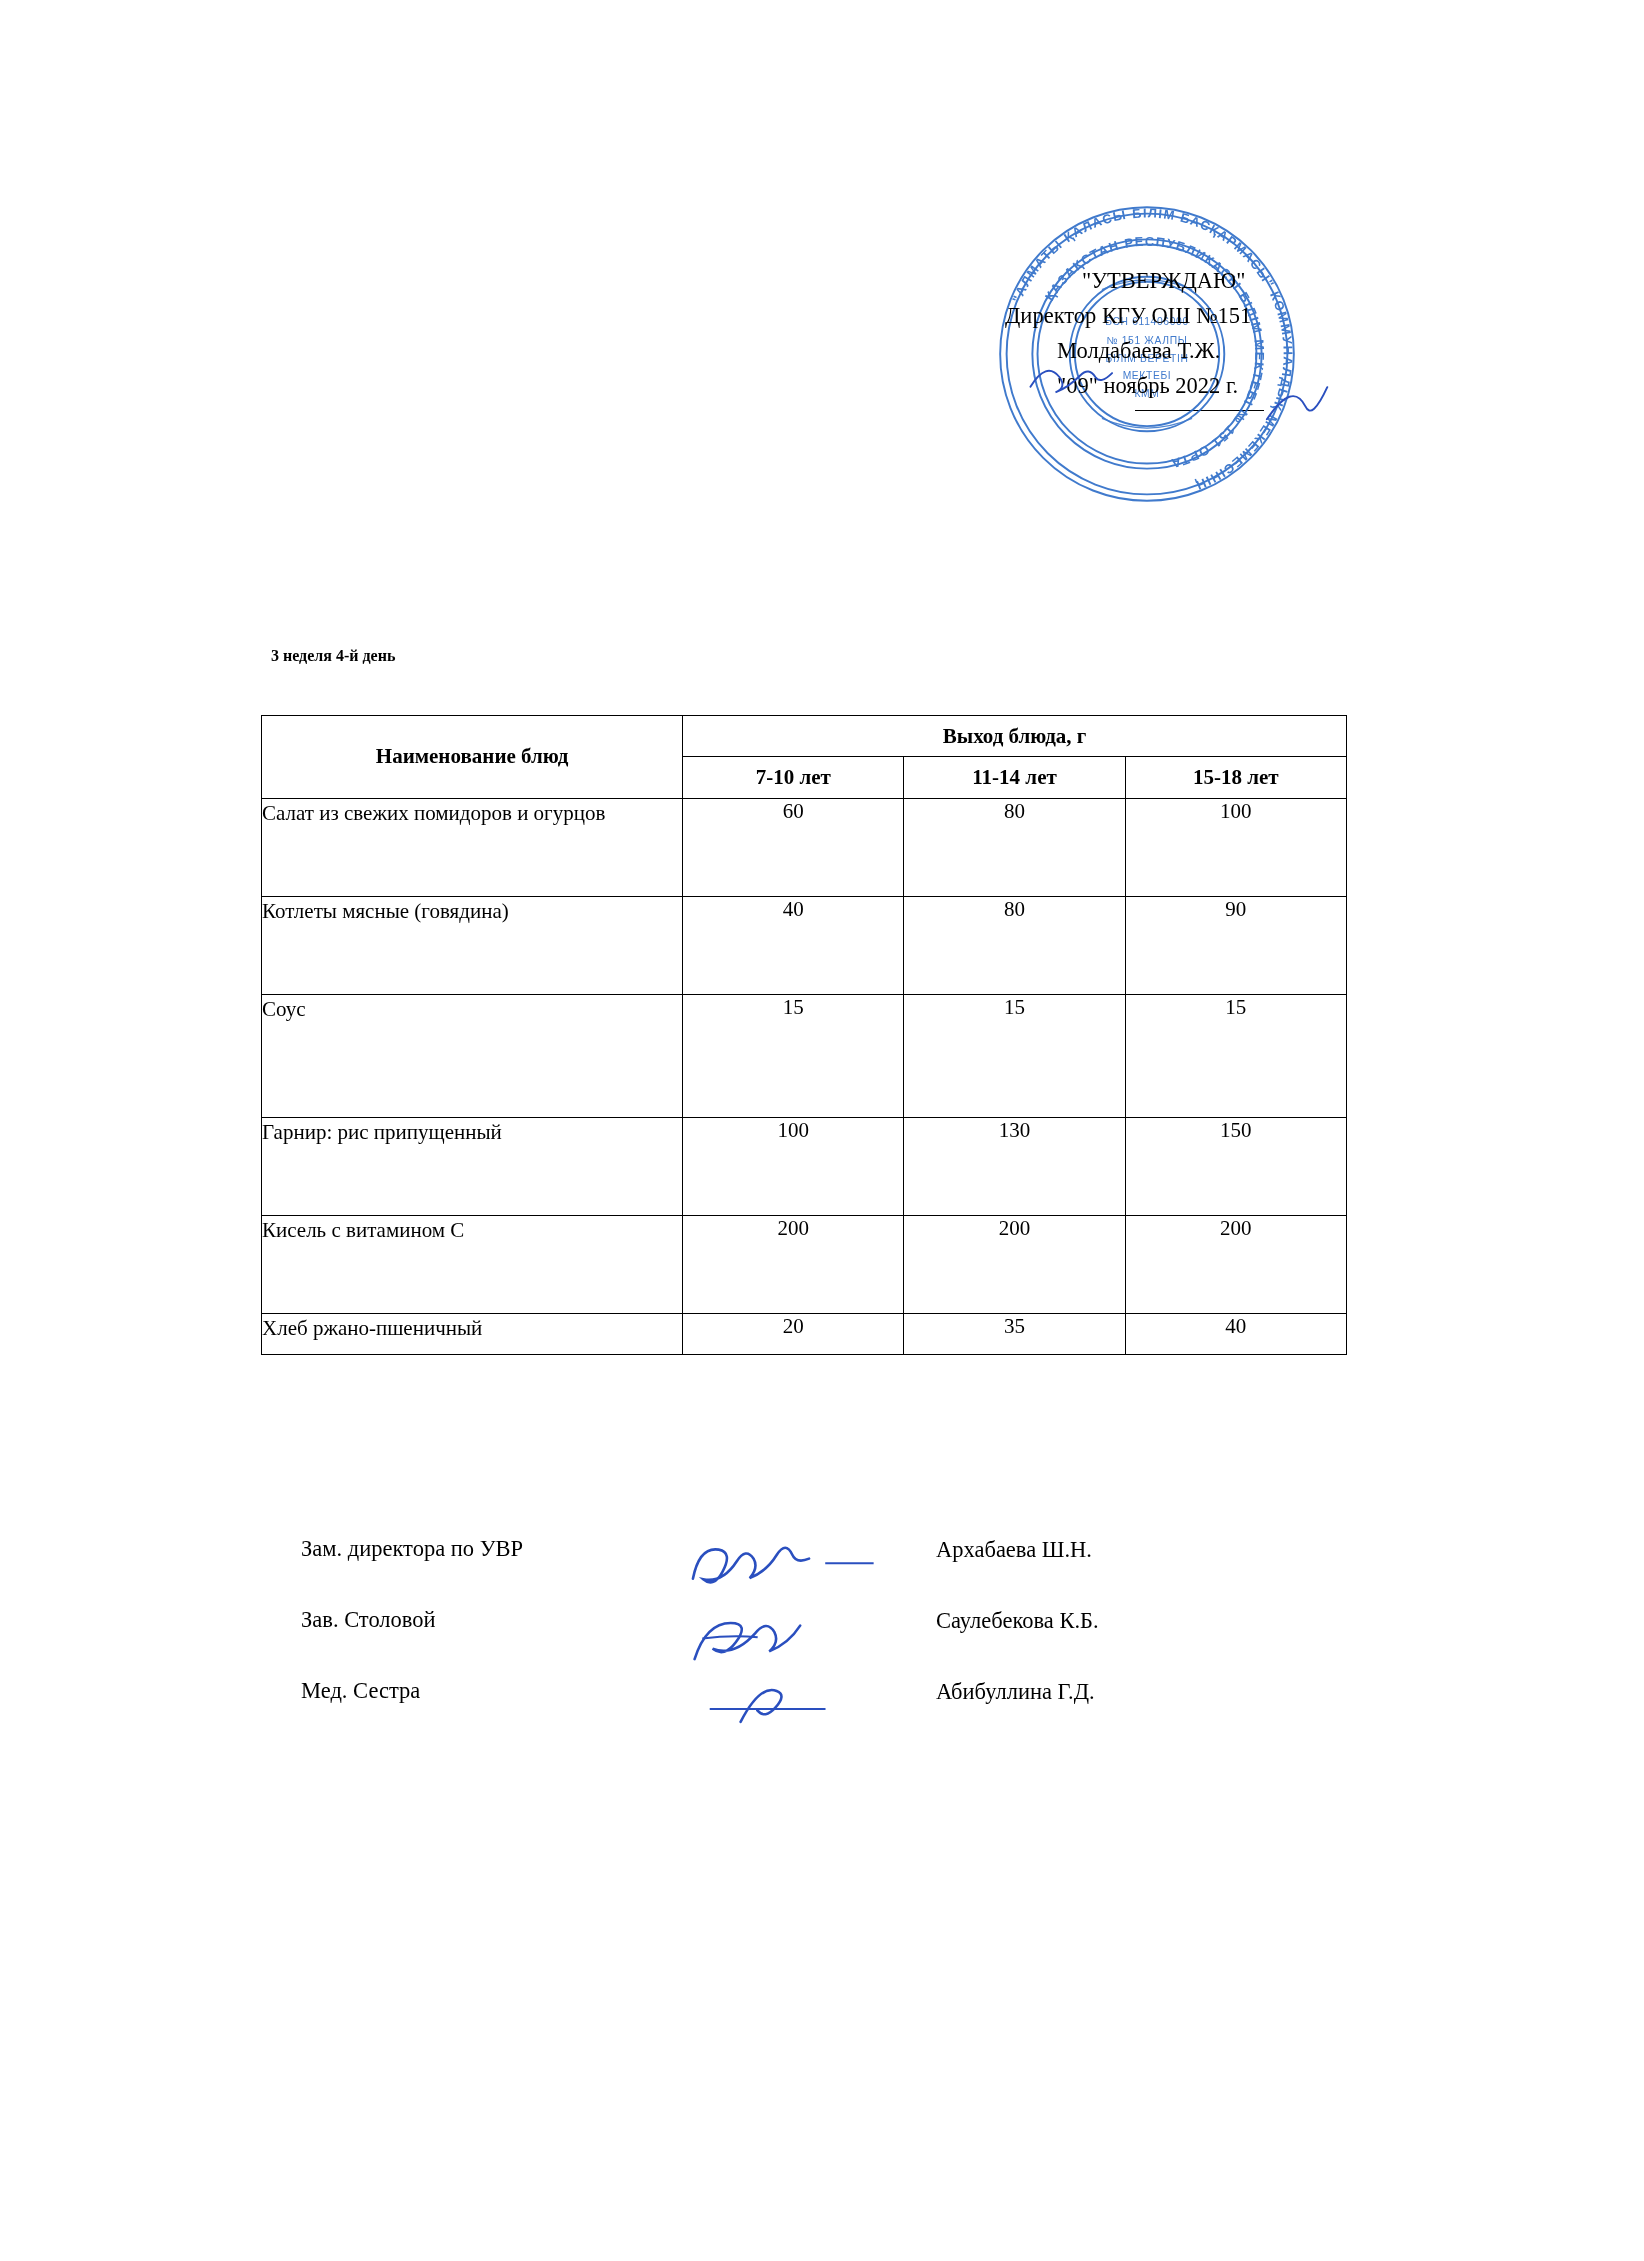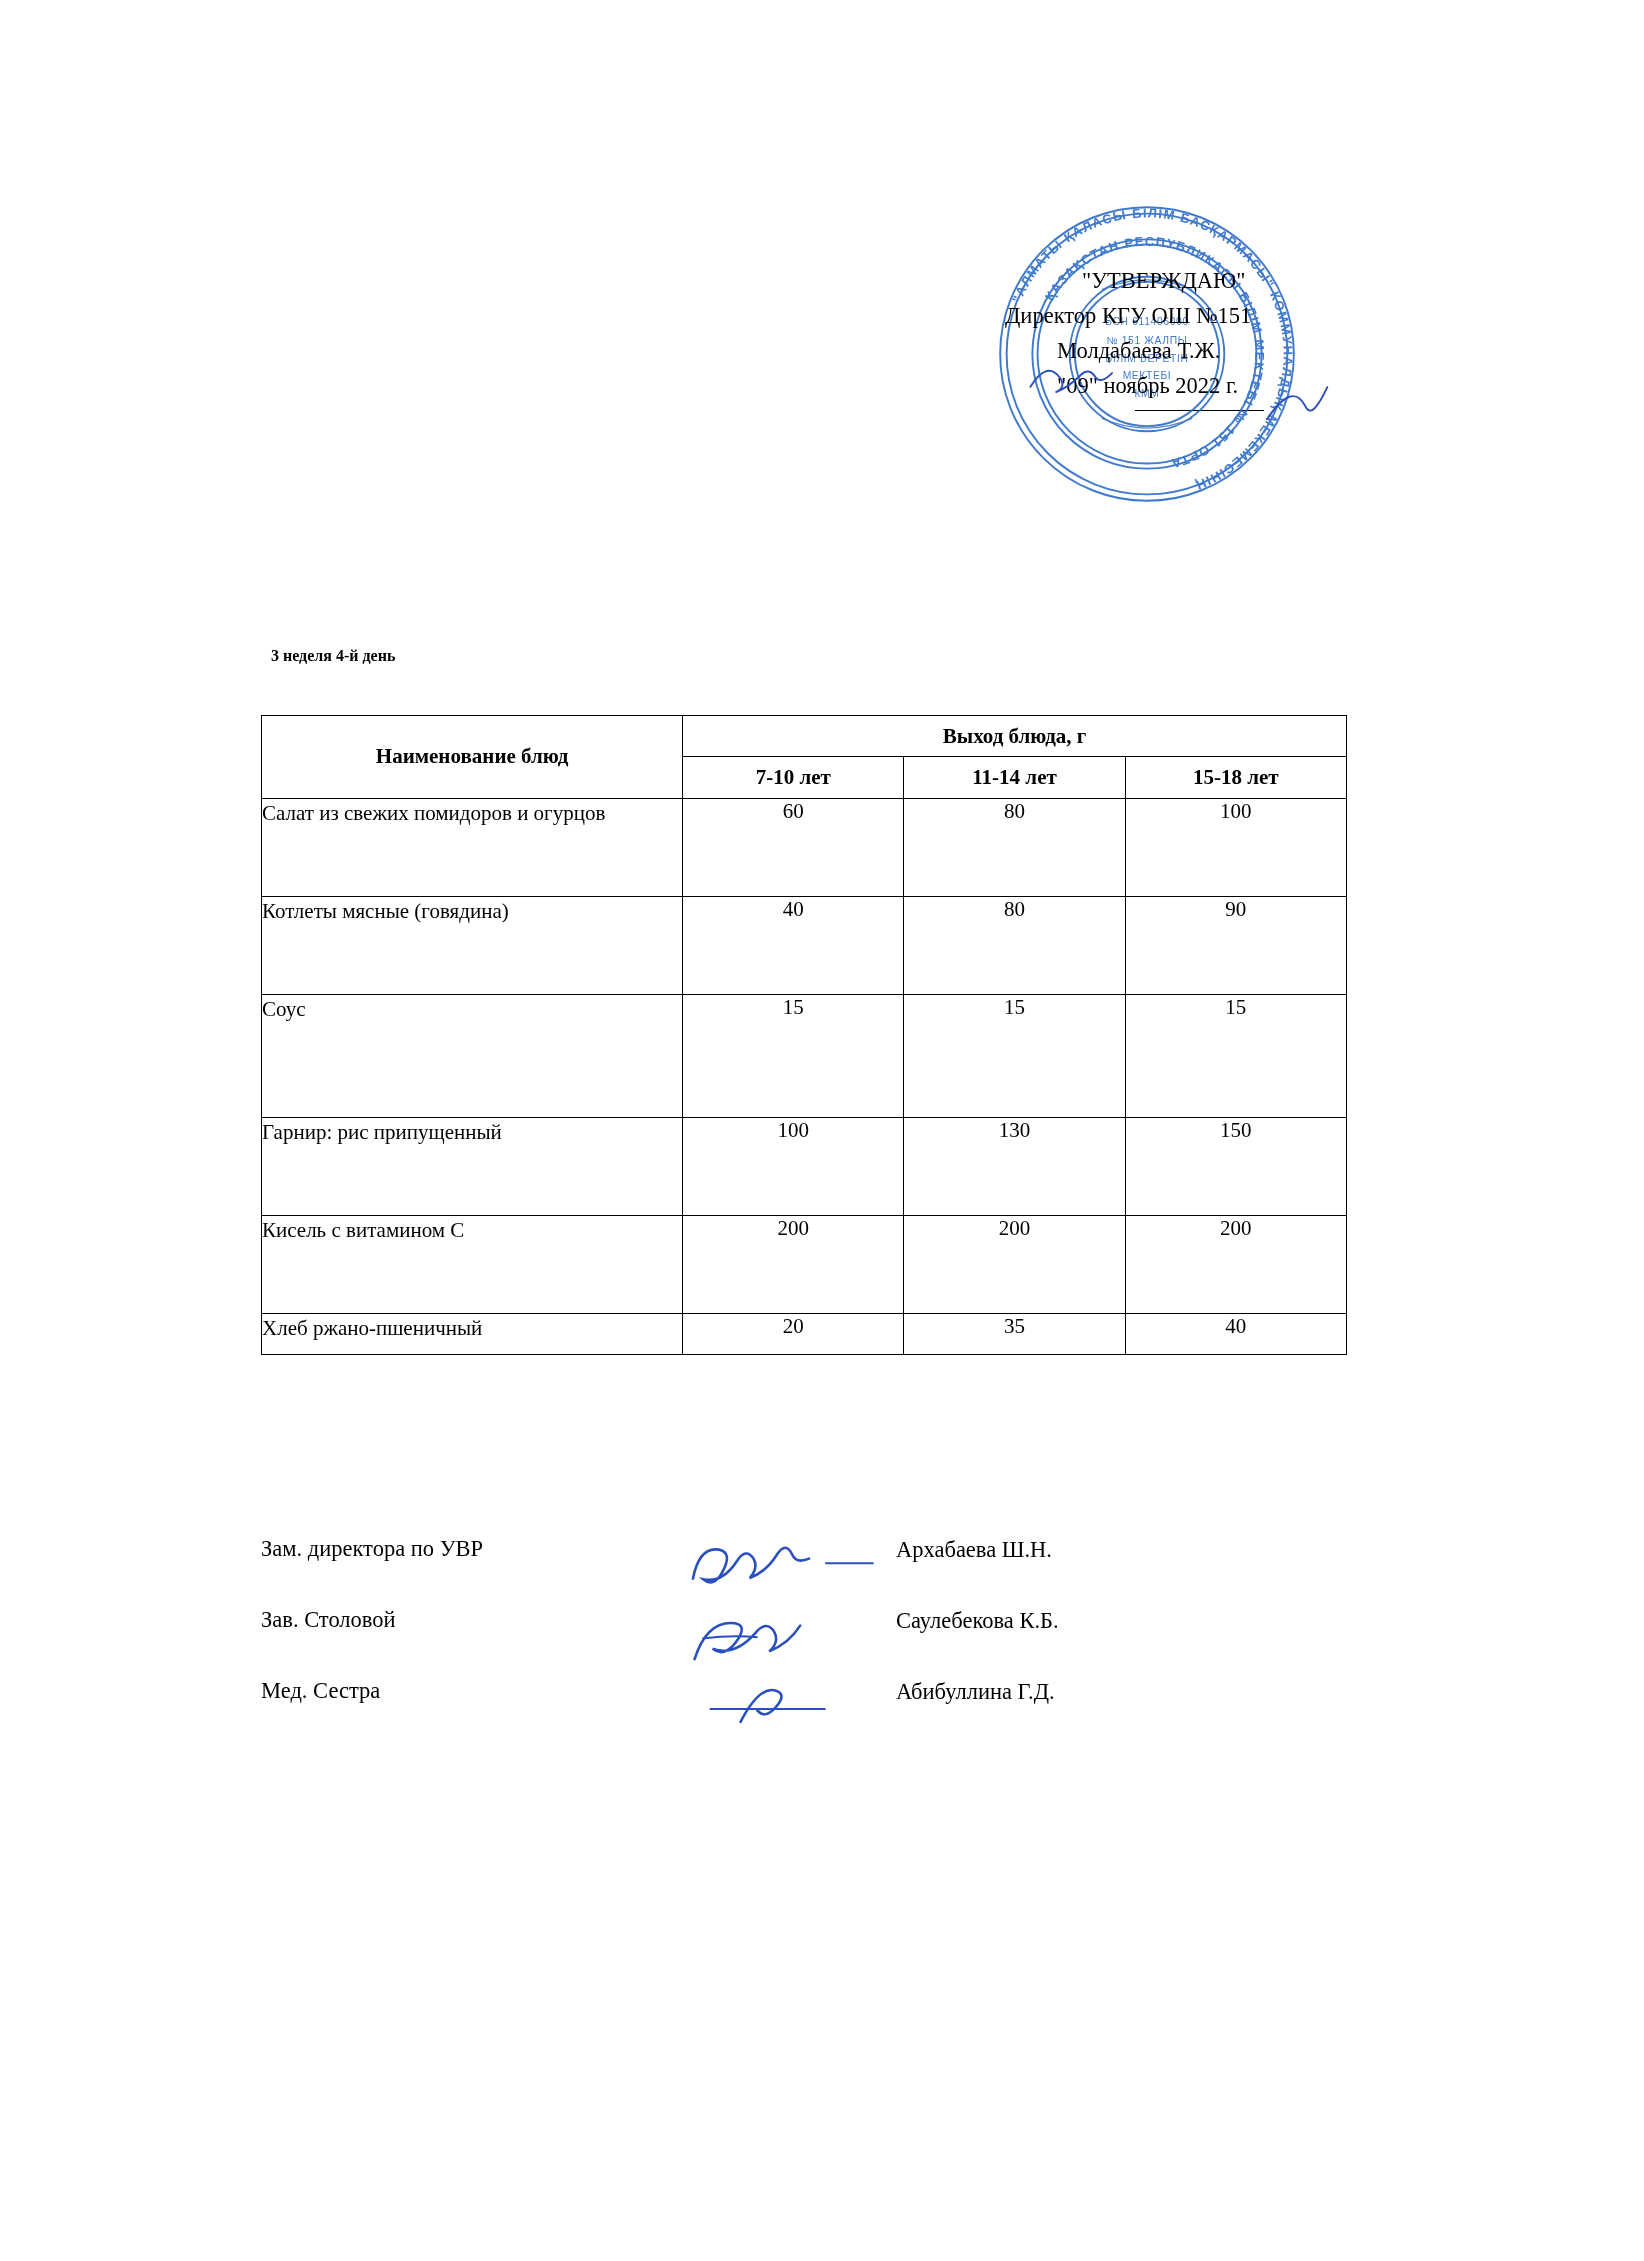--- a/index.html
+++ b/index.html
@@ -133,20 +133,21 @@
   .sign-block {
     position: absolute;
     left: 261px;
     top: 1536px;
     width: 1095px;
     font-size: 22.5px;
   }
   .sign-row {
     position: relative;
     height: 71px;
+    margin-left: 40px;
   }
   .sign-role {
     position: absolute;
     left: 0;
     top: 0;
     white-space: nowrap;
   }
   .sign-name {
     position: absolute;
     left: 635px;

